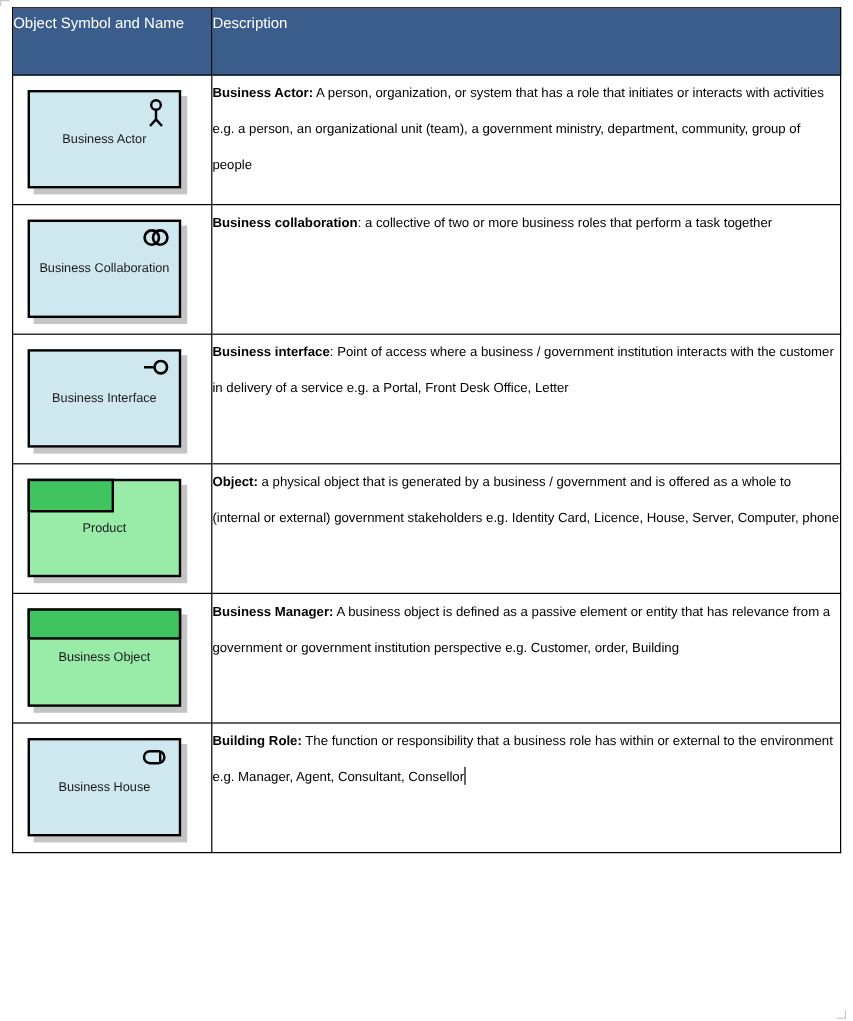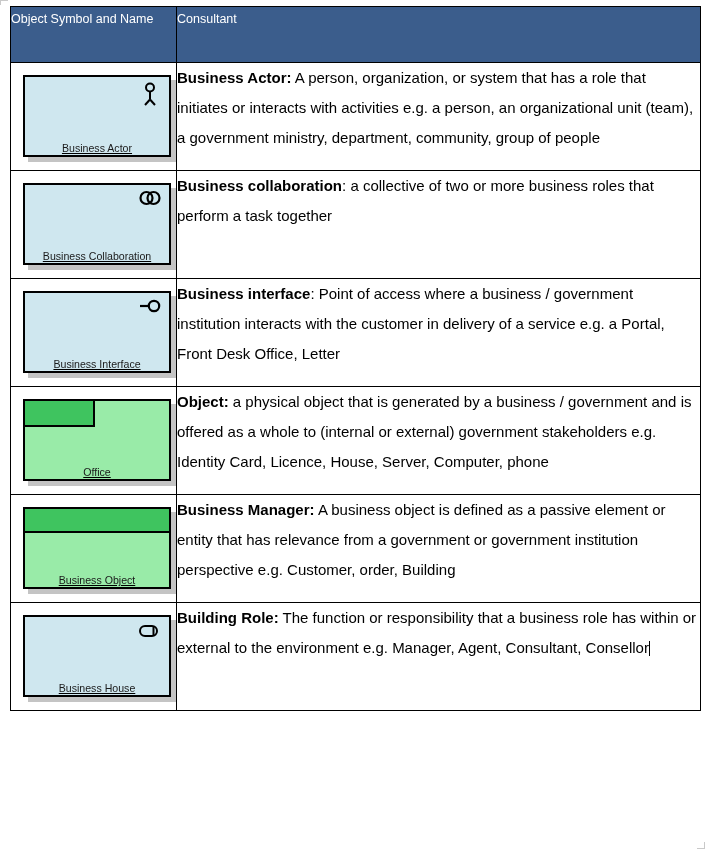--- a/index.html
+++ b/index.html
@@ -72,43 +72,42 @@
     box-sizing: border-box;
   }
 
   td.symbol-cell {
     height: 108px;
     box-sizing: border-box;
     position: relative;
   }
   td.desc-cell {
     padding: 9px 14px 8px 14px;
-    font-size: 15px;
+    font-size: 11px;
     line-height: 30px;
     color: #000000;
   }
   td.desc-cell b { font-weight: bold; }
 
   
   .shape-wrap {
     position: absolute;
     left: 12px;
     top: 12px;
   }
   .shape {
     position: relative;
-    width: 148px;
+    width: 128px;
     height: 82px;
     border: 2px solid #000000;
     box-sizing: border-box;
     box-shadow: 5px 5px 0 0 #c4c4c4;
     display: flex;
-    align-items: flex-end;
+    align-items: center;
     justify-content: center;
-    text-decoration: underline;
   }
   .shape.blue  { background: #CFE7EF; }
   .shape.green { background: #99EBA8; }
 
   .shape-label {
     font-size: 10.6px;
     line-height: 14px;
     color: #1a1a1a;
     text-align: center;
     padding: 0 6px;
@@ -169,21 +168,21 @@
   <div class="tick-br"></div>
 
   <table class="symbol-table">
     <colgroup>
       <col class="c-symbol">
       <col class="c-desc">
     </colgroup>
     <thead>
       <tr>
         <th>Object Symbol and Name</th>
-        <th>Consultant</th>
+        <th>Description</th>
       </tr>
     </thead>
     <tbody>
 
       <tr>
         <td class="symbol-cell">
           <div class="shape-wrap">
             <div class="shape blue">
               <span class="icon-slot">
                 <svg width="26" height="26" viewBox="0 0 26 26">
@@ -238,21 +237,21 @@
         <td class="desc-cell">
           <b>Business interface</b><span>: Point of access where a business / government institution interacts with the customer in delivery of a service e.g. a Portal, Front Desk Office, Letter</span>
         </td>
       </tr>
 
       <tr>
         <td class="symbol-cell">
           <div class="shape-wrap">
             <div class="shape green">
               <span class="prod-tab"></span>
-              <span class="shape-label">Office</span>
+              <span class="shape-label">Product</span>
             </div>
           </div>
         </td>
         <td class="desc-cell">
           <b>Object:</b><span> a physical object that is generated by a business / government and is offered as a whole to (internal or external) government stakeholders e.g. Identity Card, Licence, House, Server, Computer, phone</span>
         </td>
       </tr>
 
       <tr>
         <td class="symbol-cell">

